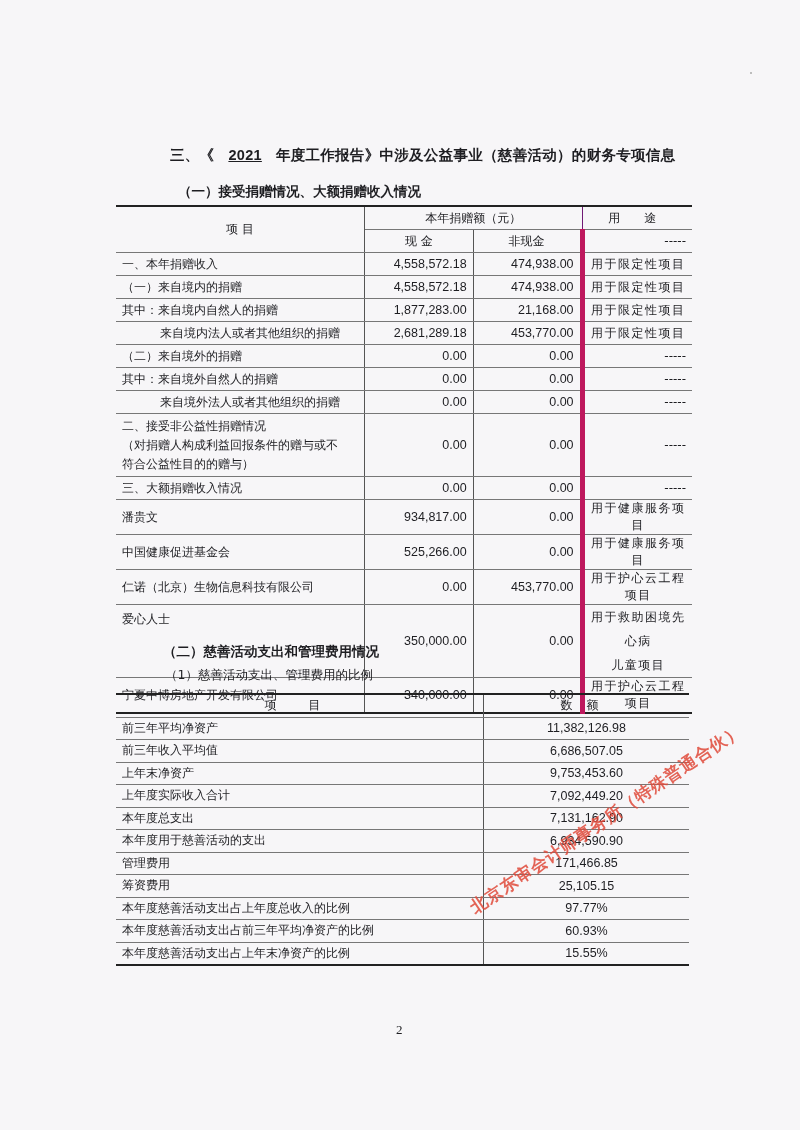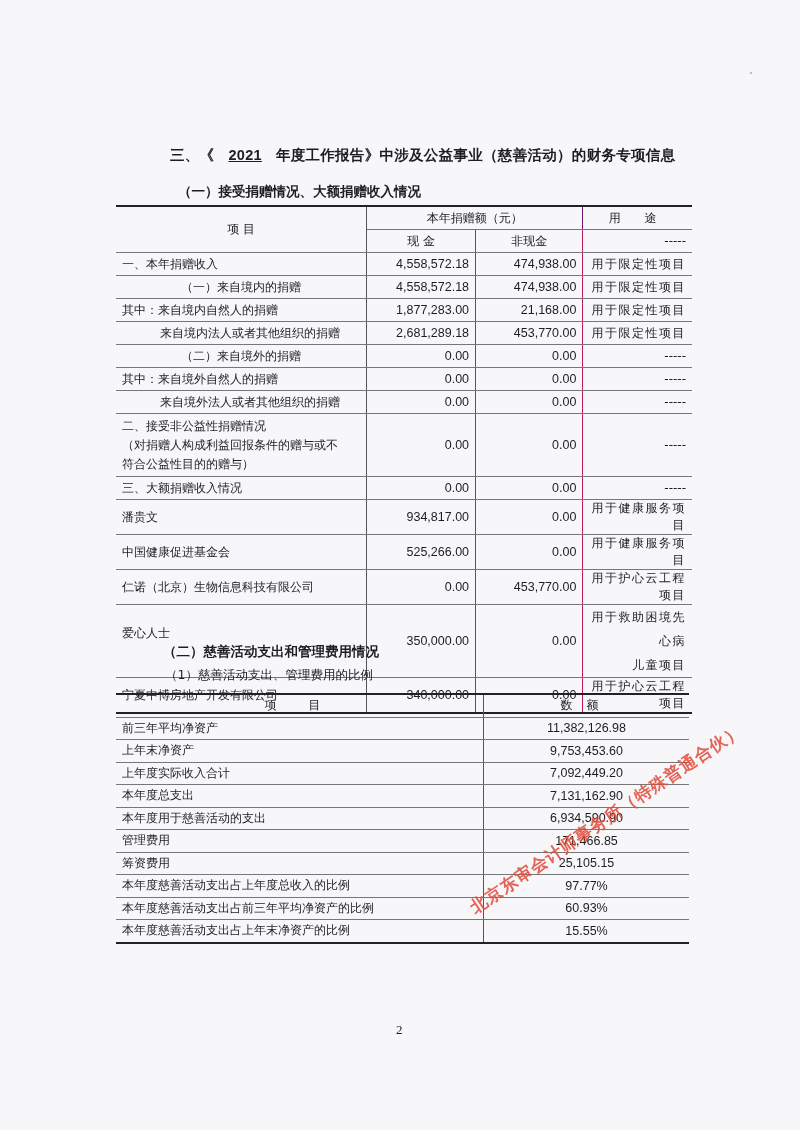--- a/index.html
+++ b/index.html
@@ -20,24 +20,24 @@
     }
     table { border-collapse:collapse; position:absolute; font-size:12px; }
     td, th { padding:0 6px; font-weight:normal; }
     .num { font-family:"Liberation Sans", sans-serif; font-size:12.5px; text-align:right; }
 
     
     #t1 { left:116px; top:205px; width:576px; border-top:2.5px solid #222; border-bottom:2.5px solid #222; }
     #t1 td, #t1 th { border-bottom:1px solid #777; height:22px; }
     #t1 .c1 { width:234px; border-right:1px solid #555; text-align:left; }
     #t1 .c2 { width:100px; border-right:1px solid #555; }
-    #t1 .c3 { width:100px; border-right:1px solid #be185d;margin-top:7px; }
-    #t1 .c4 { width:110px; text-align:right; letter-spacing:1.5px; }
+    #t1 .c3 { width:100px; border-right:5px solid #be185d;margin-top:7px; }
+    #t1 .c4 { width:110px; text-align:center; letter-spacing:1.5px; }
     #t1 th.center { text-align:center; }
-    #t1 .indent1 { padding-left:6px;text-align:center; }
+    #t1 .indent1 { padding-left:6px; }
     #t1 .indent2 { padding-left:44px; }
     #t1 .dash { text-align:right; letter-spacing:0; }
 
     .sub2 {
       position:absolute; left:163px; top:643px;
       font-size:13.5px; font-weight:bold; white-space:nowrap;
     }
     .sub3 {
       position:absolute; left:165px; top:667px;
       font-size:12.5px; white-space:nowrap;
@@ -157,21 +157,21 @@
     <td class="c3 num">0.00</td>
     <td class="c4">用于健康服务项目</td>
   </tr>
   <tr>
     <td class="c1">仁诺（北京）生物信息科技有限公司</td>
     <td class="c2 num">0.00</td>
     <td class="c3 num">453,770.00</td>
     <td class="c4">用于护心云工程项目</td>
   </tr>
   <tr>
-    <td class="c1" style="height:44px; vertical-align:top; padding-top:20px;">爱心人士</td>
+    <td class="c1" style="height:44px; vertical-align:top; padding-top:6px;">爱心人士</td>
     <td class="c2 num">350,000.00</td>
     <td class="c3 num">0.00</td>
     <td class="c4" style="line-height:24px;">
       <div>用于救助困境先心病</div>
       <div>儿童项目</div>
     </td>
   </tr>
   <tr>
     <td class="c1">宁夏中博房地产开发有限公司</td>
     <td class="c2 num">340,000.00</td>
@@ -188,20 +188,24 @@
   <tbody>
       <tr>
     <th class="c1 center">项 目</th>
     <th class="center">数额</th>
   </tr>
   <tr>
         <td class="c1">前三年平均净资产</td>
         <td class="c2 num">11,382,126.98</td>
       </tr>
   <tr>
+        <td class="c1">前三年收入平均值</td>
+        <td class="c2 num">6,686,507.05</td>
+      </tr>
+  <tr>
         <td class="c1">上年末净资产</td>
         <td class="c2 num">9,753,453.60</td>
       </tr>
   <tr>
         <td class="c1">上年度实际收入合计</td>
         <td class="c2 num">7,092,449.20</td>
       </tr>
   <tr>
         <td class="c1">本年度总支出</td>
         <td class="c2 num">7,131,162.90</td>

